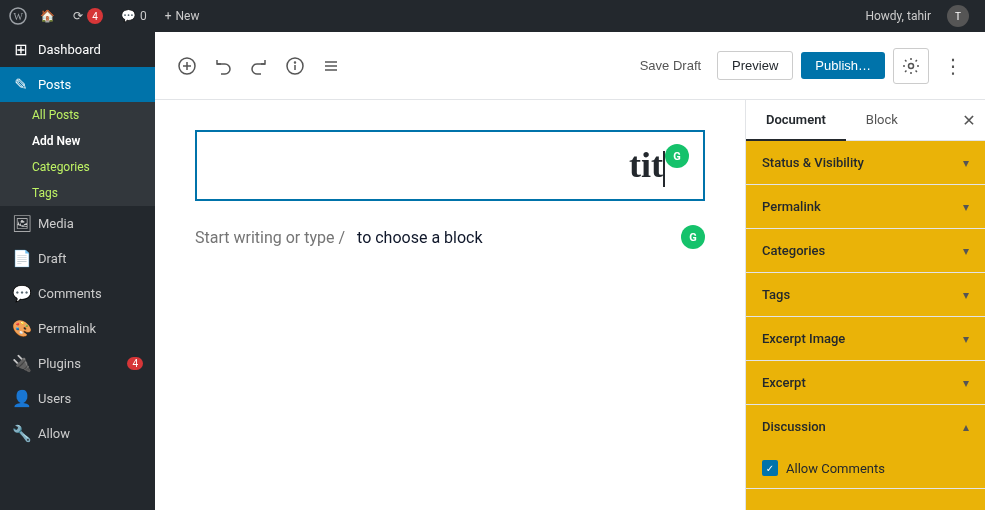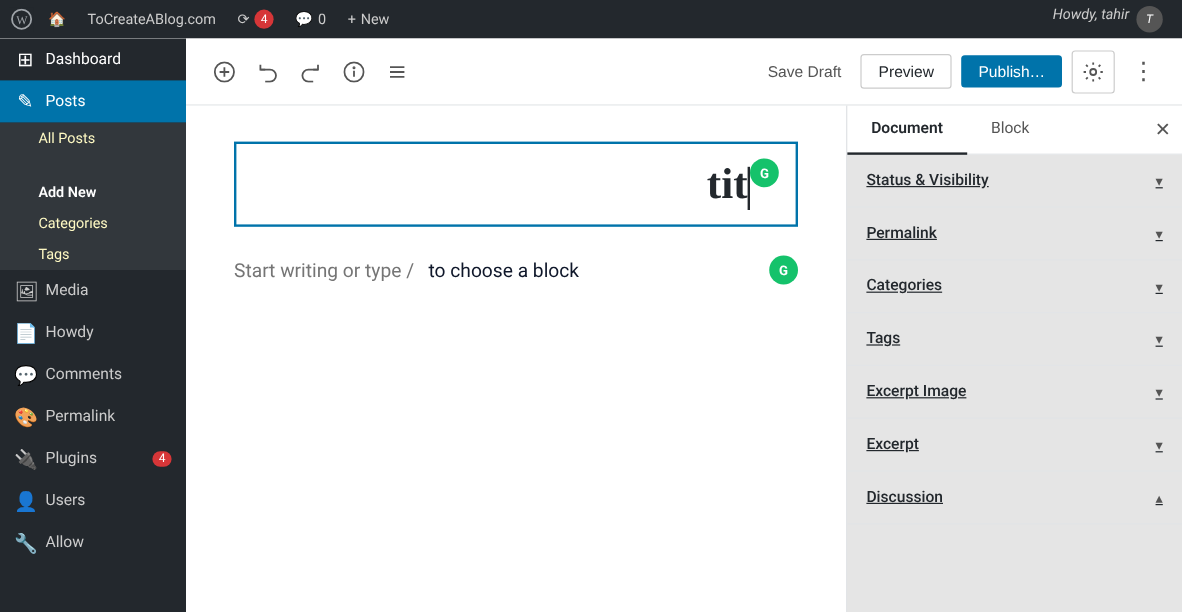--- a/index.html
+++ b/index.html
@@ -40,21 +40,21 @@
       display: flex; align-items: center; justify-content: center;
     }
     .admin-bar-right {
       margin-left: auto;
       display: flex; align-items: center;
     }
     .howdy {
       color: #ccc;
       font-size: 12px;
       padding: 0 8px;
-      display: flex; gap: 6px; font-style: italic;
+      display: flex; align-items: center; gap: 16px;
     }
     .avatar-circle {
       width: 22px; height: 22px;
       background: #555;
       border-radius: 50%;
       display: flex; align-items: center; justify-content: center;
       color: #fff;
       font-size: 10px;
     }
 
@@ -80,43 +80,43 @@
       padding: 8px 12px;
       cursor: pointer;
       font-size: 13px;
       color: #ccc;
       position: relative;
     }
     .sidebar-item.active { background: #0073aa; color: #fff; }
     .sidebar-item.active-parent { color: #fff; }
     .sidebar-item .icon { font-size: 16px; width: 18px; text-align: center; }
     .sidebar-sub { background: #32373c; }
-    .sidebar-sub .sidebar-item { padding: 6px 12px 6px 32px; font-size: 12px; color: #fef9c3; }
-    .sidebar-sub .sidebar-item.active-sub { color: #fff; font-weight: 600; margin-top: 19px; }
+    .sidebar-sub .sidebar-item { padding: 6px 12px 6px 32px; font-size: 12px; color: #bef264; }
+    .sidebar-sub .sidebar-item.active-sub { color: #fff; font-weight: 600; }
     .sidebar-badge {
       background: #d63638;
       color: #fff;
       border-radius: 10px;
       padding: 1px 5px;
       font-size: 10px;
       margin-left: auto;
     }
 
     
     .editor-area {
       flex: 1;
       display: flex;
       flex-direction: column;
       background: #fff;
       overflow: hidden;
     }
 
     
     .editor-toolbar {
-      height: 56px;
+      height: 68px;
       border-bottom: 1px solid #e2e4e7;
       display: flex;
       align-items: center;
       padding: 0 16px;
       gap: 4px;
       background: #fff;
     }
     .toolbar-btn {
       width: 32px; height: 32px;
       border: none;
@@ -235,24 +235,24 @@
       font-size: 16px;
       display: flex;
       align-items: center;
       gap: 12px;
     }
     .content-block-text { color: #757575; }
     .content-block-link { color: #0f172a; text-decoration: none; cursor: pointer; }
 
     
     .right-panel {
-      width: 280px;
+      width: 240px;
       border-left: 1px solid #e2e4e7;
       overflow-y: auto;
-      background: #e5e5e5;
+      background: #eab308;
       flex-shrink: 0;
     }
     .panel-tabs {
       display: flex;
       border-bottom: 1px solid #e2e4e7;
       position: sticky;
       top: 0;
       background: #fff;
       z-index: 10;
       align-items: center;
@@ -286,21 +286,20 @@
     }
     .panel-section-header {
       display: flex;
       align-items: center;
       justify-content: space-between;
       padding: 14px 16px;
       cursor: pointer;
       font-size: 13px;
       font-weight: 500;
       color: #23282d;
-      text-decoration: underline;
     }
     .chevron { font-size: 12px; color: #555; }
     .discussion-content {
       padding: 12px 16px;
     }
     .checkbox-row {
       display: flex;
       align-items: center;
       gap: 8px;
     }
@@ -332,23 +331,20 @@
   <div class="admin-bar-logo">
     <svg width="18" height="18" viewBox="0 0 18 18" fill="#9ea3a8">
       <circle cx="9" cy="9" r="8" fill="none" stroke="#9ea3a8" stroke-width="1.5"></circle>
       <text x="4.5" y="13" font-size="10" fill="#9ea3a8" font-family="serif">W</text>
     </svg>
   </div>
   <div class="admin-bar-item">
     <span>🏠</span>
   </div>
   <div class="admin-bar-item">
-    <span>ToCreateABlog.com</span>
-  </div>
-  <div class="admin-bar-item">
     <span>⟳</span>
     <span class="badge">4</span>
   </div>
   <div class="admin-bar-item">
     <span>💬</span>
     <span>0</span>
   </div>
   <div class="admin-bar-item">
     <span>+</span>
     <span>New</span>
@@ -385,21 +381,21 @@
       <div class="sidebar-item">
         <span>Tags</span>
       </div>
     </div>
     <div class="sidebar-item">
       <span class="icon">🖼</span>
       <span>Media</span>
     </div>
     <div class="sidebar-item">
       <span class="icon">📄</span>
-      <span>Howdy</span>
+      <span>Draft</span>
     </div>
     <div class="sidebar-item">
       <span class="icon">💬</span>
       <span>Comments</span>
     </div>
     <div class="sidebar-item">
       <span class="icon">🎨</span>
       <span>Permalink</span>
     </div>
     <div class="sidebar-item">
@@ -536,18 +532,24 @@
             <span>Excerpt</span>
             <span class="chevron">▾</span>
           </div>
         </div>
 
         <div class="panel-section">
           <div class="panel-section-header">
             <span>Discussion</span>
             <span class="chevron">▴</span>
           </div>
+          <div class="discussion-content">
+            <div class="checkbox-row">
+              <div class="cb-checkbox"></div>
+              <label class="cb-label">Allow Comments</label>
+            </div>
+          </div>
         </div>
 
       </div>
     </div>
   </div>
 </div>
 
 </body></html>

